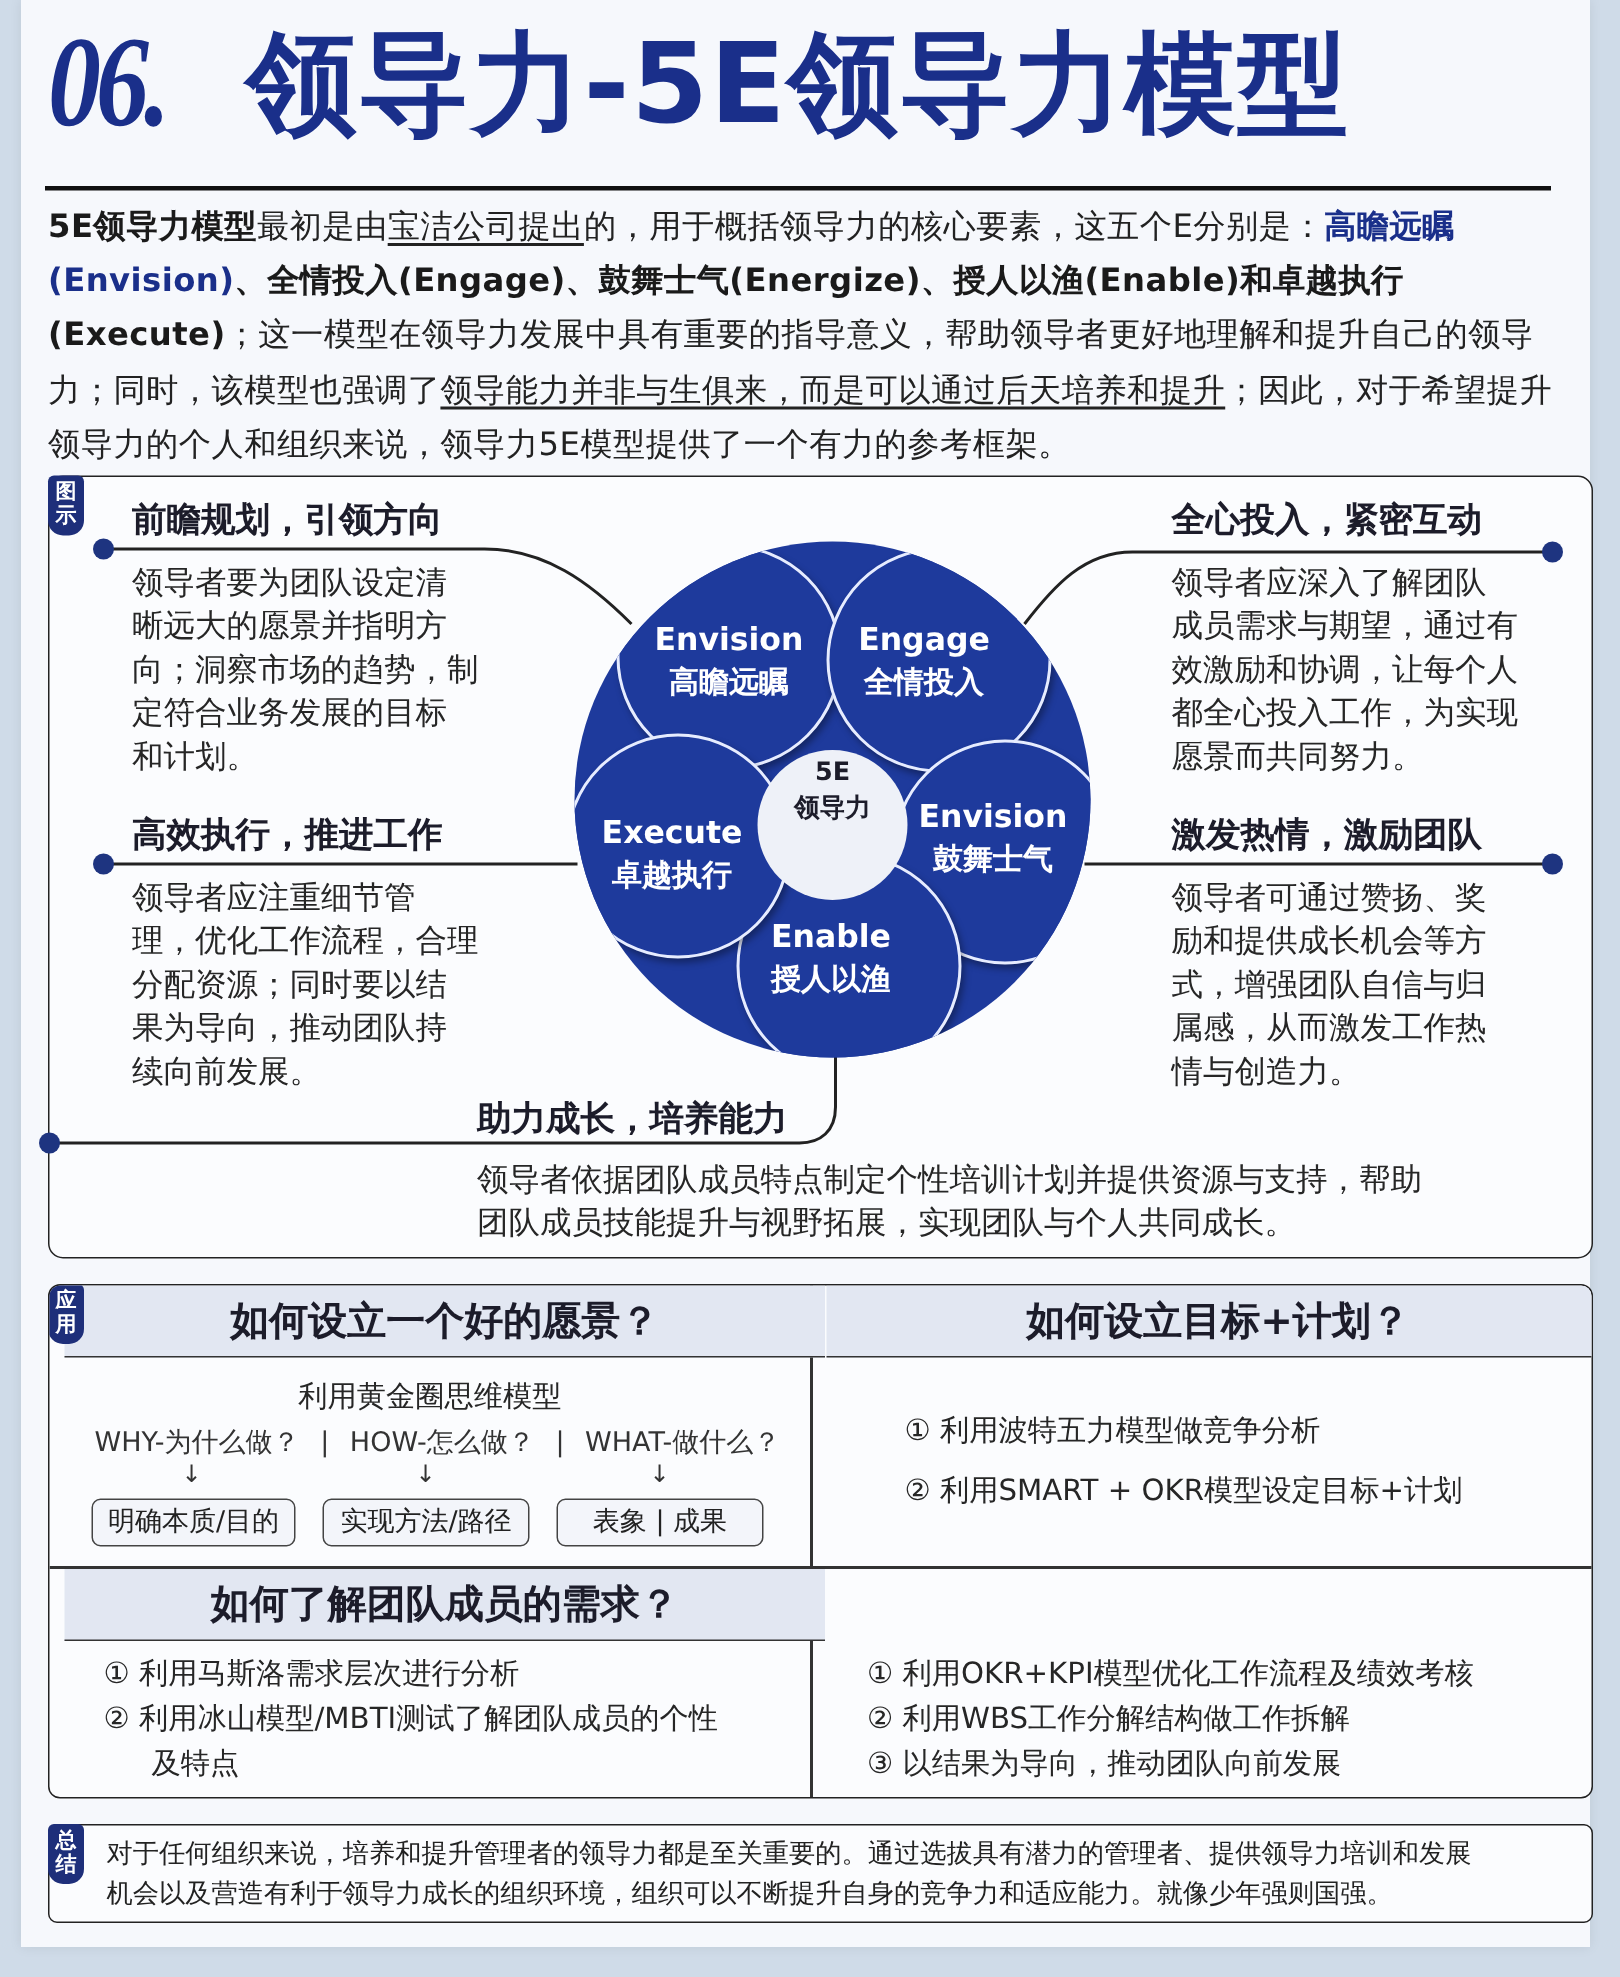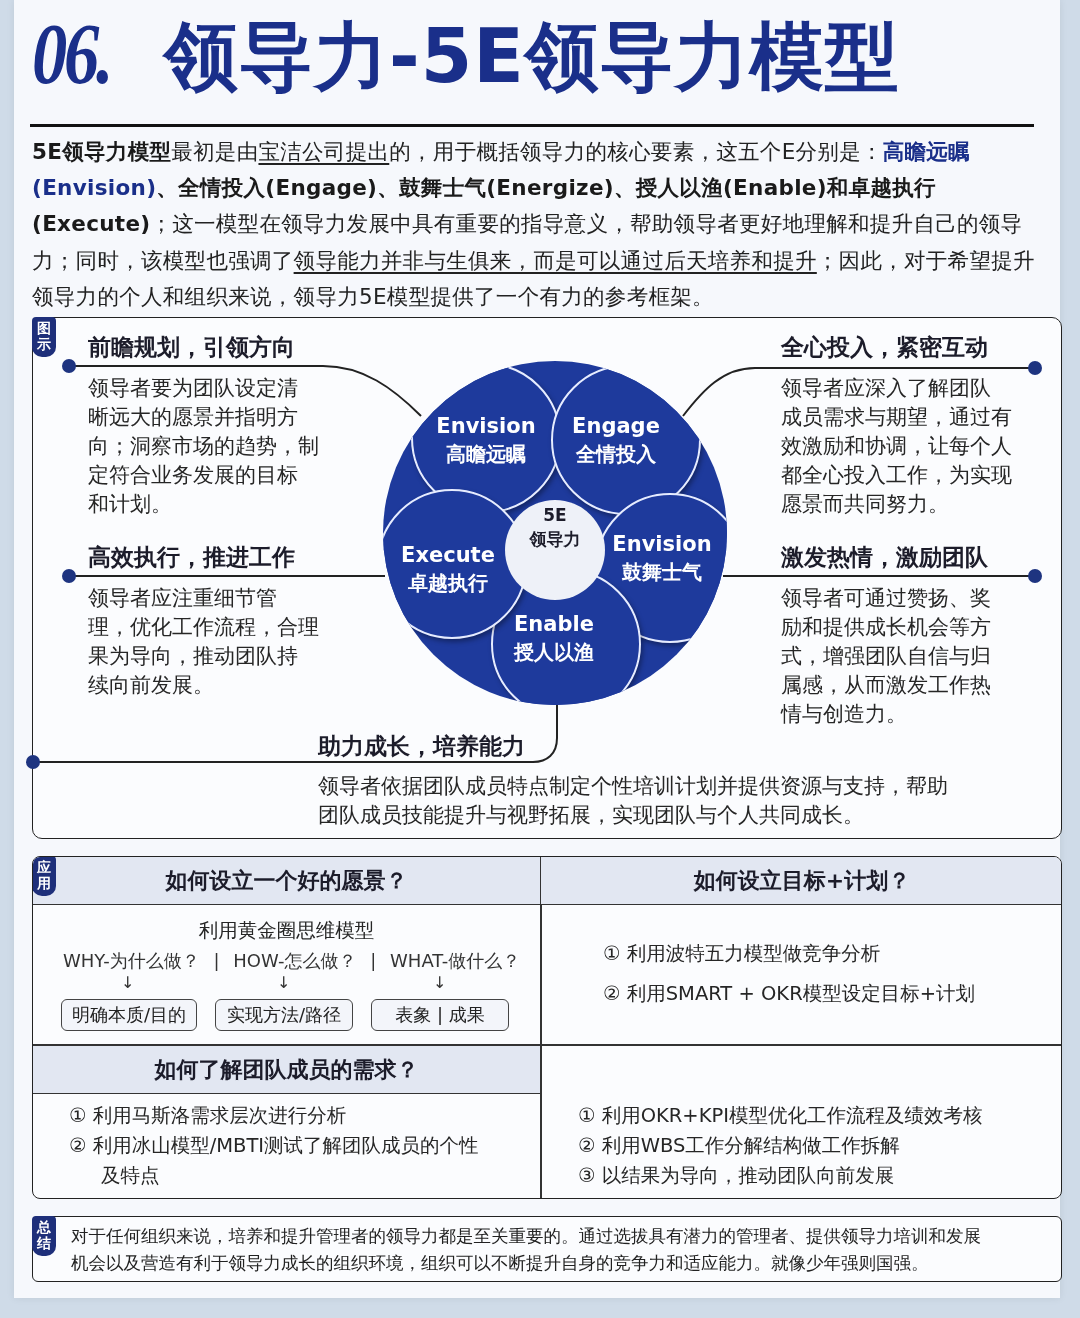--- a/index.html
+++ b/index.html
@@ -78,22 +78,23 @@
     position: absolute; left: 472px; top: 185px; width: 100px; text-align: center;
     font-weight: bold; color: #1c1c2a; font-size: 17px; line-height: 24px;
   }
   
   .app {
     position: absolute; left: 18px; top: 856px; width: 1030px; height: 343px;
     border: 1.5px solid #222; border-radius: 8px; background: #fbfcfe; overflow: hidden;
   }
   .cell-head {
     position: absolute; height: 48px; background: #e2e7f2; font-weight: bold;
-    font-size: 22px; text-align: center; line-height: 48px; color: #1c1c2a;
+    font-size: 26px; text-align: center; line-height: 48px; color: #1c1c2a;
     border-bottom: 1.5px solid #333;
+    margin-left: 10px;
   }
   .vline { position: absolute; left: 507px; top: 0; width: 1.5px; height: 343px; background: #333; }
   .hline { position: absolute; left: 0; top: 187px; width: 1030px; height: 1.5px; background: #333; }
   .cell-text { position: absolute; font-size: 19.5px; line-height: 30px; color: #262626; }
   .golden-title { position: absolute; left: 0; width: 507px; text-align: center; font-size: 19.5px; color: #262626; }
   .golden-row { position: absolute; left: 30px; top: 92px; width: 460px; font-size: 18px; color: #333; white-space: nowrap; }
   .arrow { position: absolute; font-size: 16px; color: #333; }
   .pill {
     position: absolute; height: 32px; border: 1.5px solid #444; border-radius: 6px;
     background: #f3f5fa; font-size: 18px; line-height: 29px; text-align: center; color: #222;
@@ -156,20 +157,21 @@
       <div>成员需求与期望，通过有</div>
       <div>效激励和协调，让每个人</div>
       <div>都全心投入工作，为实现</div>
       <div>愿景而共同努力。</div>
     </div>
 
     <div class="sec-title" style="left:55px; top:224px;">高效执行，推进工作</div>
     <div class="sec-body" style="left:55px; top:266px; width:260px;">
       <div>领导者应注重细节管</div>
       <div>理，优化工作流程，合理</div>
+      <div>分配资源；同时要以结</div>
       <div>果为导向，推动团队持</div>
       <div>续向前发展。</div>
     </div>
 
     <div class="sec-title" style="left:748px; top:224px;">激发热情，激励团队</div>
     <div class="sec-body" style="left:748px; top:266px; width:260px;">
       <div>领导者可通过赞扬、奖</div>
       <div>励和提供成长机会等方</div>
       <div>式，增强团队自信与归</div>
       <div>属感，从而激发工作热</div>

